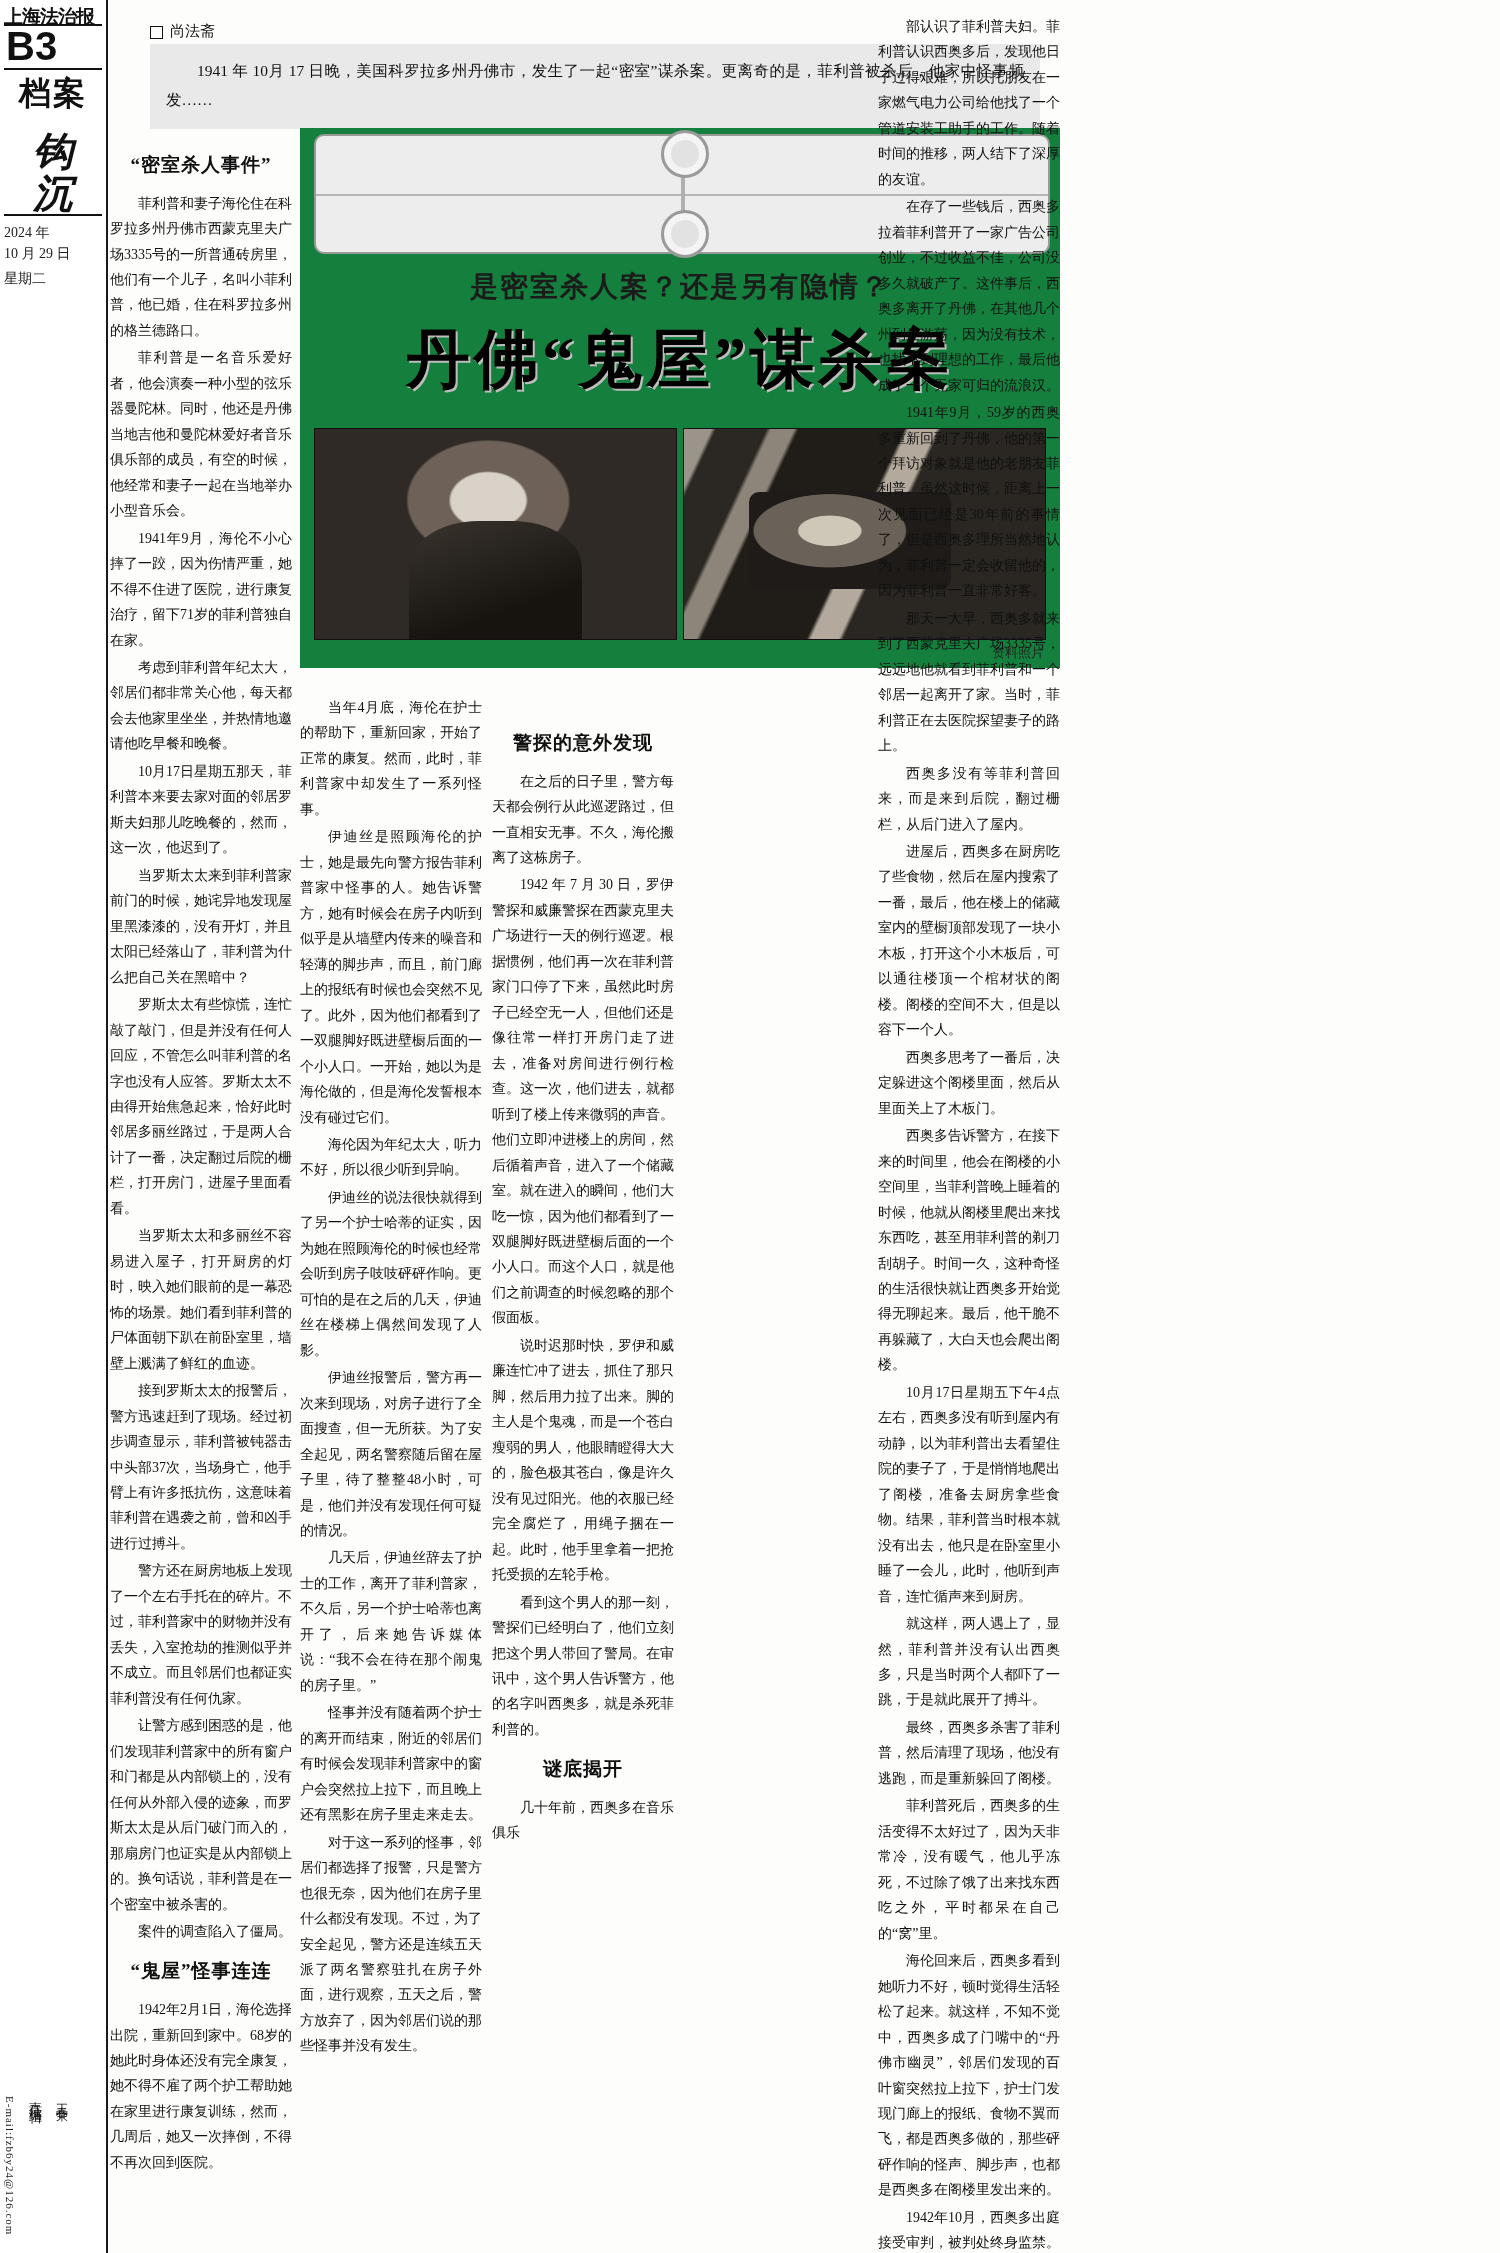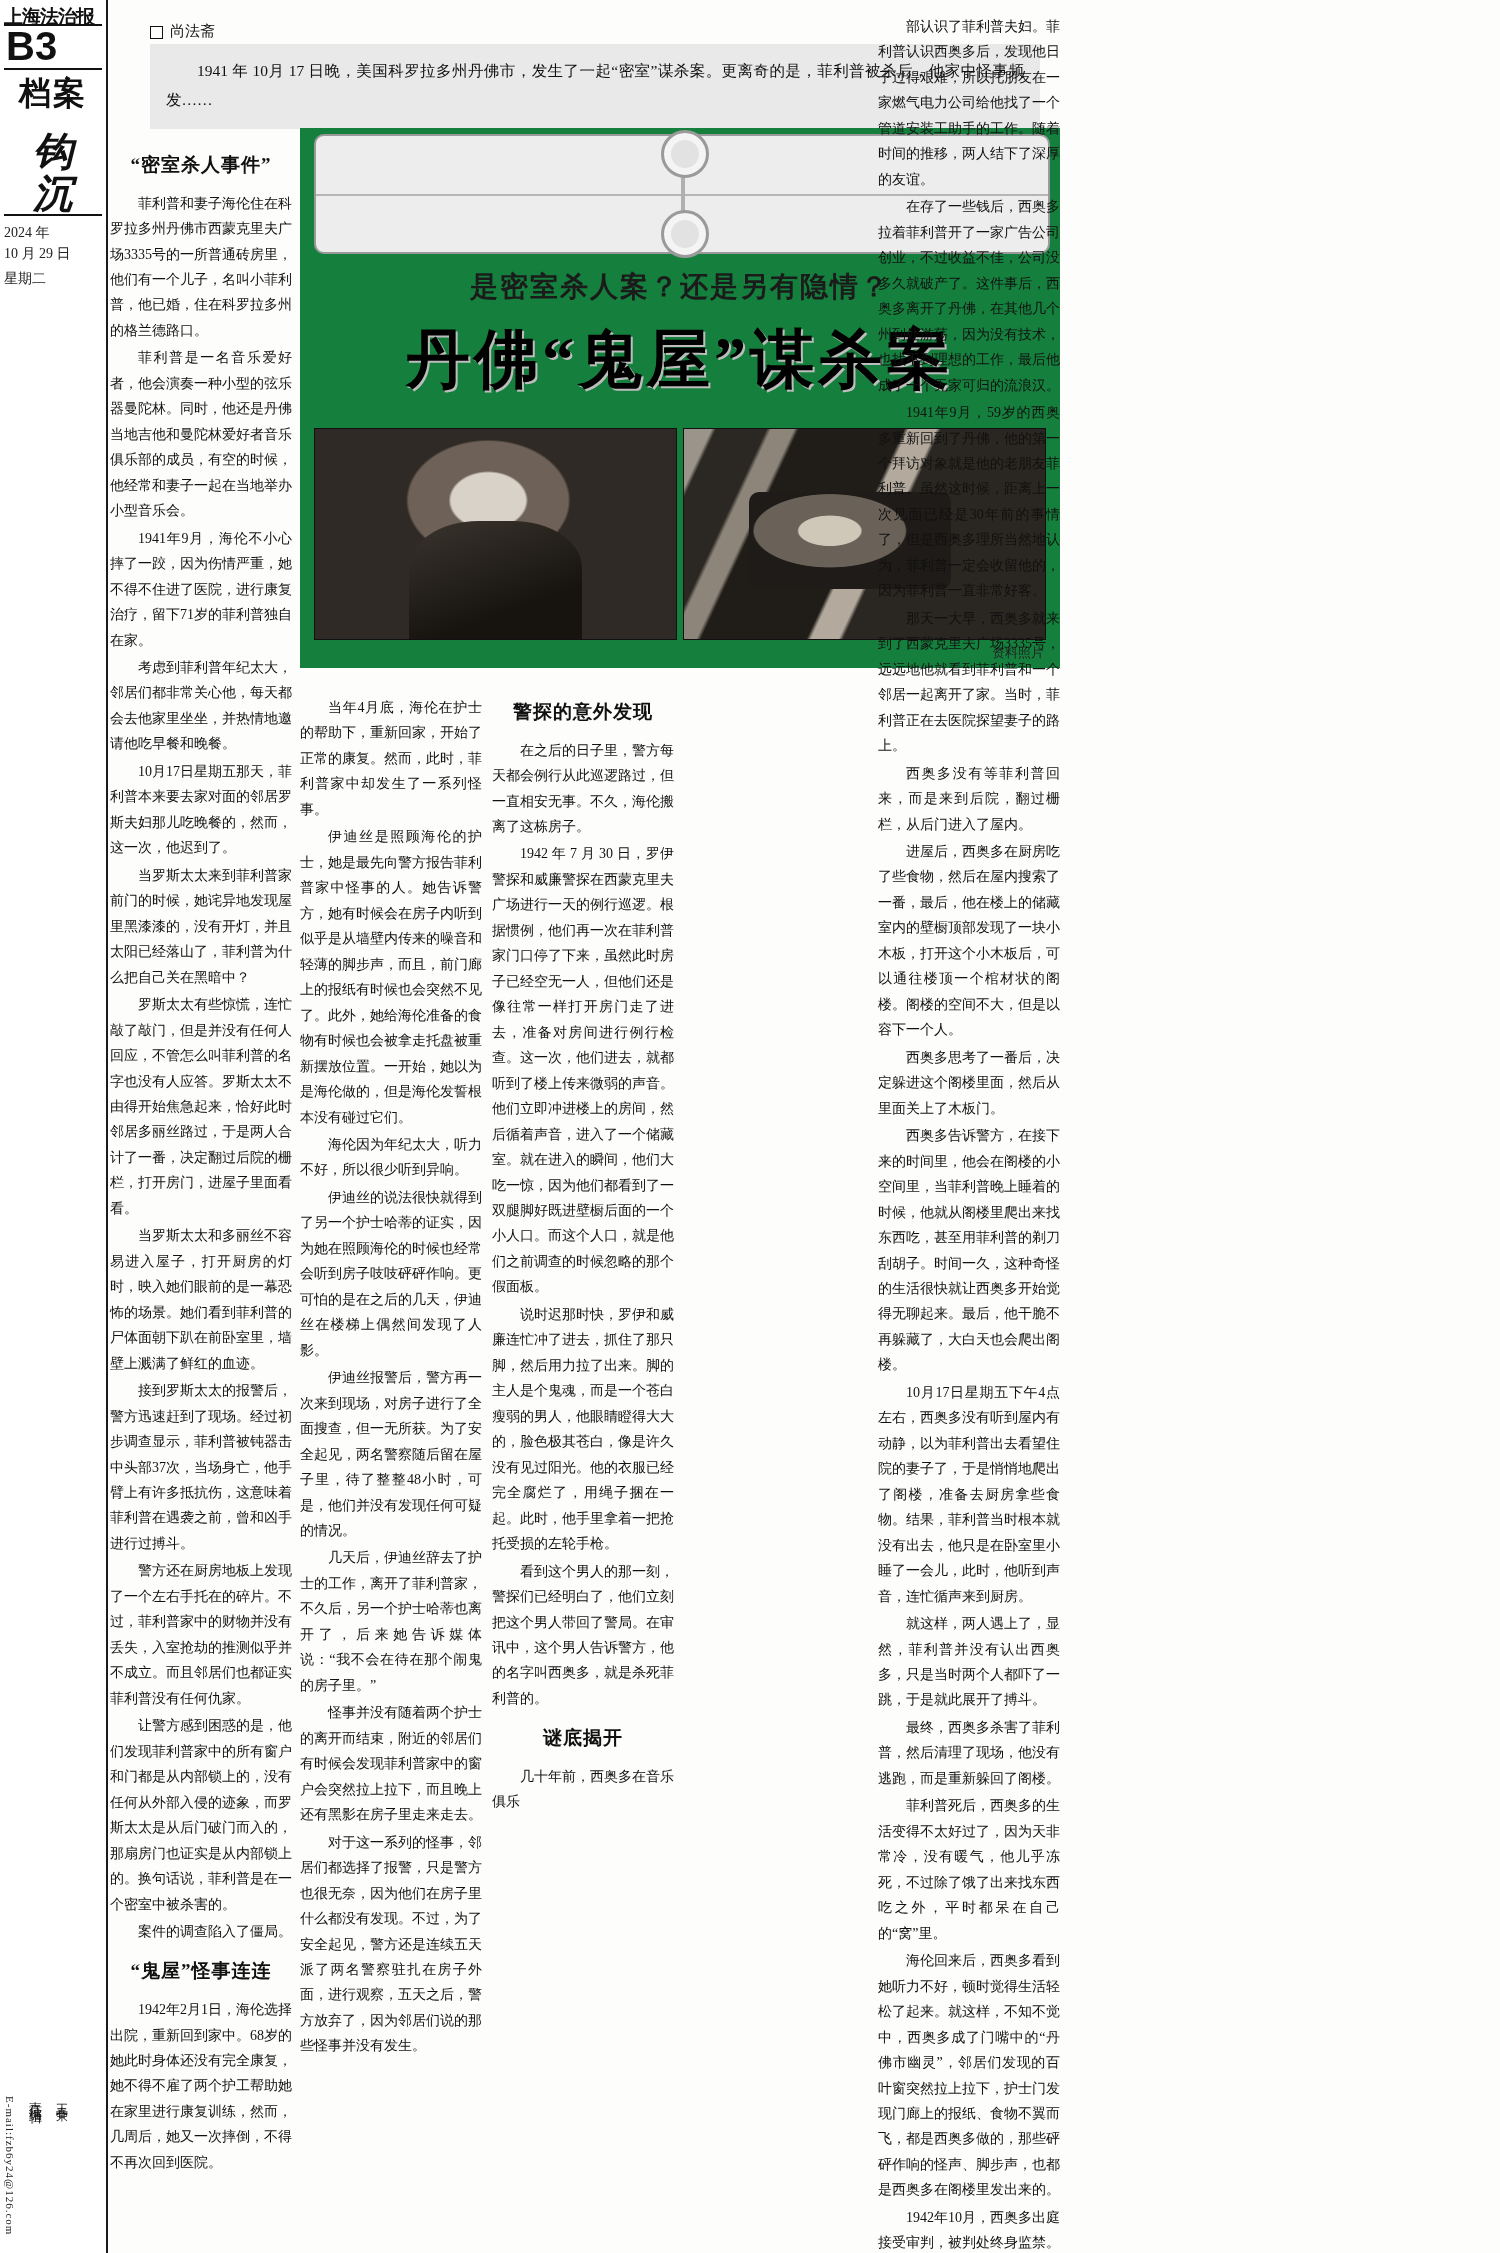--- a/index.html
+++ b/index.html
@@ -87,21 +87,21 @@
   .col p{margin:0 0 2px 0;text-indent:2em;}
   .subhead{
     font-size:19px;font-weight:bold;text-align:center;margin:10px 0 8px 0;
     letter-spacing:1px;
   }
   .subhead.first{margin-top:0;}
 
   
   #col1{left:110px;top:148px;width:182px;}
   #col2{left:300px;top:695px;width:182px;}
-  #col3{left:492px;top:695px;width:182px;}
+  #col3{left:492px;top:726px;width:182px;}
   #col5{left:878px;top:14px;width:182px;}
 
   
   .art{
     position:absolute;left:300px;top:128px;width:760px;height:540px;
     box-sizing:border-box;
     background:#15803d;
   }
   .art-topbox{
     position:absolute;left:14px;top:6px;width:732px;height:116px;
@@ -215,21 +215,21 @@
   <p>接到罗斯太太的报警后，警方迅速赶到了现场。经过初步调查显示，菲利普被钝器击中头部37次，当场身亡，他手臂上有许多抵抗伤，这意味着菲利普在遇袭之前，曾和凶手进行过搏斗。</p>
   <p>警方还在厨房地板上发现了一个左右手托在的碎片。不过，菲利普家中的财物并没有丢失，入室抢劫的推测似乎并不成立。而且邻居们也都证实菲利普没有任何仇家。</p>
   <p>让警方感到困惑的是，他们发现菲利普家中的所有窗户和门都是从内部锁上的，没有任何从外部入侵的迹象，而罗斯太太是从后门破门而入的，那扇房门也证实是从内部锁上的。换句话说，菲利普是在一个密室中被杀害的。</p>
   <p>案件的调查陷入了僵局。</p>
   <div class="subhead">“鬼屋”怪事连连</div>
   <p>1942年2月1日，海伦选择出院，重新回到家中。68岁的她此时身体还没有完全康复，她不得不雇了两个护工帮助她在家里进行康复训练，然而，几周后，她又一次摔倒，不得不再次回到医院。</p>
 </div>
 
 <div class="col" id="col2">
   <p>当年4月底，海伦在护士的帮助下，重新回家，开始了正常的康复。然而，此时，菲利普家中却发生了一系列怪事。</p>
-  <p>伊迪丝是照顾海伦的护士，她是最先向警方报告菲利普家中怪事的人。她告诉警方，她有时候会在房子内听到似乎是从墙壁内传来的噪音和轻薄的脚步声，而且，前门廊上的报纸有时候也会突然不见了。此外，她给海伦准备的食物有时候也会被拿走托盘被重新摆放位置。一开始，她以为是海伦做的，但是海伦发誓根本没有碰过它们。</p>
+  <p>伊迪丝是照顾海伦的护士，她是最先向警方报告菲利普家中怪事的人。她告诉警方，她有时候会在房子内听到似乎是从墙壁内传来的噪音和轻薄的脚步声，而且，前门廊上的报纸有时候也会突然不见了。此外，因为他们都看到了一双腿脚好既进壁橱后面的一个小人口。一开始，她以为是海伦做的，但是海伦发誓根本没有碰过它们。</p>
   <p>海伦因为年纪太大，听力不好，所以很少听到异响。</p>
   <p>伊迪丝的说法很快就得到了另一个护士哈蒂的证实，因为她在照顾海伦的时候也经常会听到房子吱吱砰砰作响。更可怕的是在之后的几天，伊迪丝在楼梯上偶然间发现了人影。</p>
   <p>伊迪丝报警后，警方再一次来到现场，对房子进行了全面搜查，但一无所获。为了安全起见，两名警察随后留在屋子里，待了整整48小时，可是，他们并没有发现任何可疑的情况。</p>
   <p>几天后，伊迪丝辞去了护士的工作，离开了菲利普家，不久后，另一个护士哈蒂也离开了，后来她告诉媒体说：“我不会在待在那个闹鬼的房子里。”</p>
   <p>怪事并没有随着两个护士的离开而结束，附近的邻居们有时候会发现菲利普家中的窗户会突然拉上拉下，而且晚上还有黑影在房子里走来走去。</p>
   <p>对于这一系列的怪事，邻居们都选择了报警，只是警方也很无奈，因为他们在房子里什么都没有发现。不过，为了安全起见，警方还是连续五天派了两名警察驻扎在房子外面，进行观察，五天之后，警方放弃了，因为邻居们说的那些怪事并没有发生。</p>
 </div>
 
 <div class="col" id="col3">
   <div class="subhead first">警探的意外发现</div>

